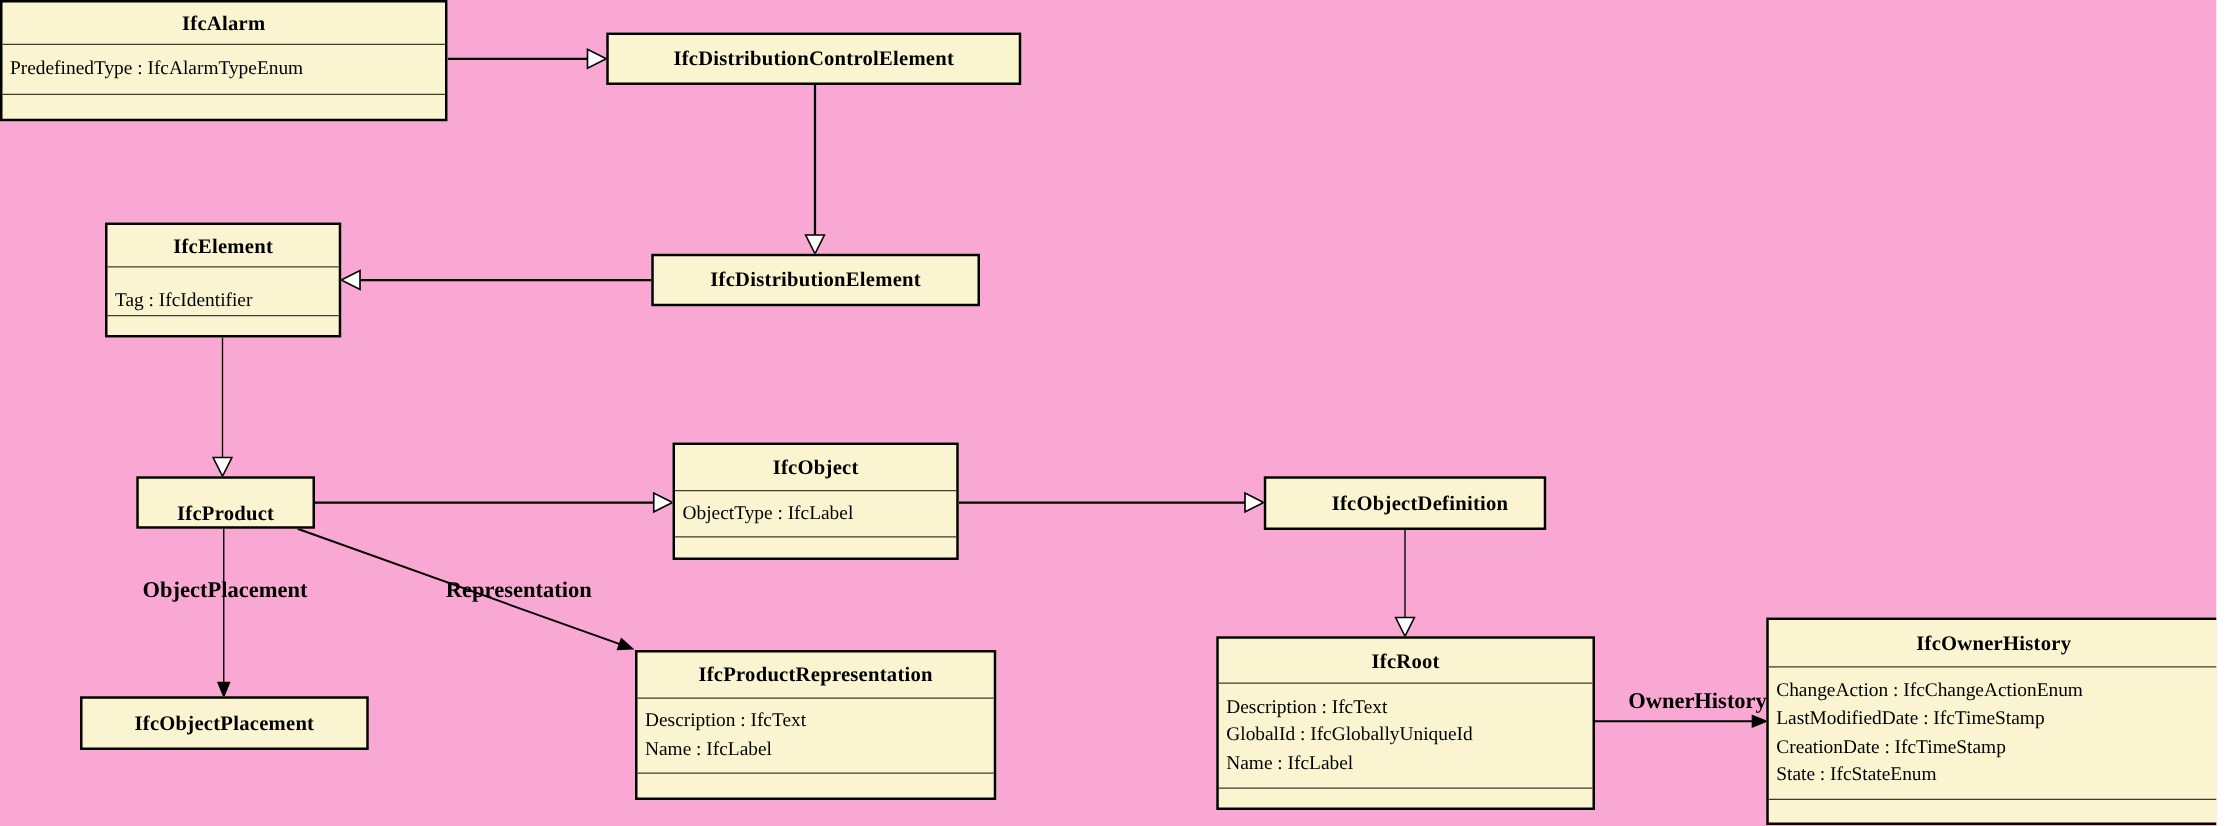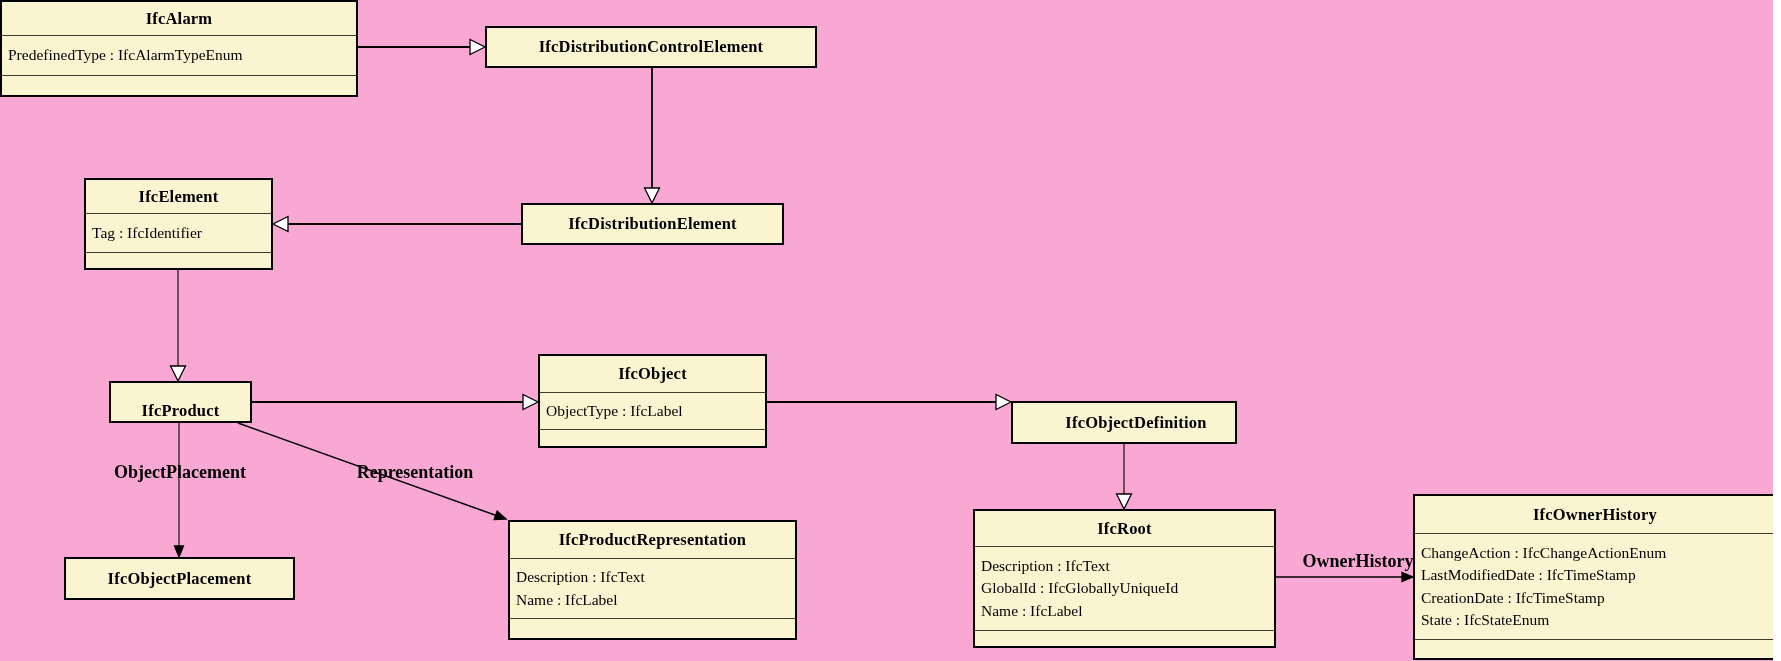--- a/index.html
+++ b/index.html
@@ -105,40 +105,40 @@
     </div>
     <div class="node" style="left: 521px; top: 203px; width: 263px; height: 42px;">
       <div class="node-title" style="flex: 1 1 0%;">
         <span>IfcDistributionElement</span>
       </div>
     </div>
     <div class="node" style="left: 84px; top: 178px; width: 189px; height: 92px;">
       <div class="node-title" style="height: 33px; text-align: center;">
         <span>IfcElement</span>
       </div>
-      <div class="node-attrs" style="height: 39px;">
+      <div class="node-attrs" style="height: 39px; justify-content: flex-end;">
         <div>Tag : IfcIdentifier</div>
       </div>
       <div class="node-empty"></div>
     </div>
     <div class="node" style="left: 109px; top: 381px; width: 143px; height: 42px;">
       <div class="node-title" style="flex: 1 1 0%; align-items: flex-end;">
         <span>IfcProduct</span>
       </div>
     </div>
     <div class="node" style="left: 538px; top: 354px; width: 229px; height: 94px;">
       <div class="node-title" style="height: 36px;">
         <span>IfcObject</span>
       </div>
       <div class="node-attrs" style="height: 37px;">
         <div>ObjectType : IfcLabel</div>
       </div>
       <div class="node-empty"></div>
     </div>
-    <div class="node" style="left: 1011px; top: 401px; width: 226px; height: 43px; padding-left: 24px;">
+    <div class="node" style="left: 1011px; top: 381px; width: 226px; height: 43px; padding-left: 24px;">
       <div class="node-title" style="flex: 1 1 0%;">
         <span>IfcObjectDefinition</span>
       </div>
     </div>
     <div class="node" style="left: 508px; top: 520px; width: 289px; height: 120px;">
       <div class="node-title" style="height: 36px;">
         <span>IfcProductRepresentation</span>
       </div>
       <div class="node-attrs" style="height: 60px;">
         <div>Description : IfcText</div>

